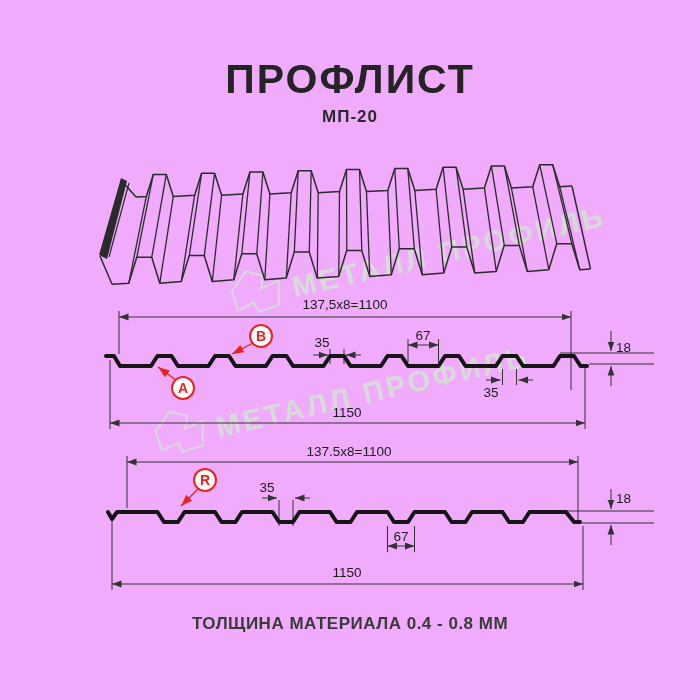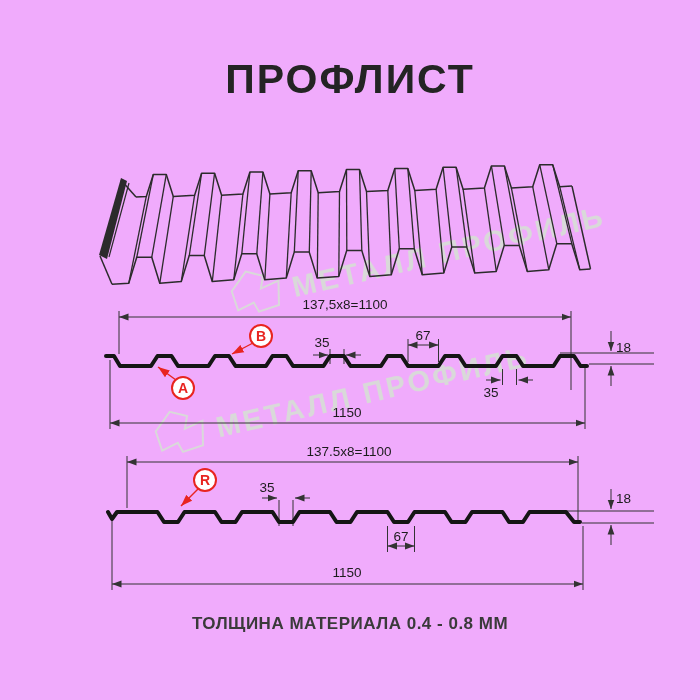--- a/index.html
+++ b/index.html
@@ -20,20 +20,21 @@
   .prof{stroke:#151515;stroke-width:4;fill:none;stroke-linejoin:round;stroke-linecap:round;}
   .red{stroke:#e8241f;stroke-width:1.4;fill:none;}
   .redc{stroke:#e8241f;stroke-width:2;fill:#fff;}
 </style>
 </head>
 <body>
 
 <div class="page">
 
   <div class="title">ПРОФЛИСТ</div>
+  <div class="subtitle">МП-20</div>
 
   <svg class="draw" width="700" height="700" viewBox="0 0 700 700">
     <defs>
       <marker id="ar" viewBox="0 0 10 8" refX="9.5" refY="4" markerWidth="10" markerHeight="8" orient="auto-start-reverse">
           <path d="M0,0.6 L9.5,4 L0,7.4 Z" fill="#333"></path>
         </marker>
       <marker id="arred" viewBox="0 0 10 8" refX="9.5" refY="4" markerWidth="9" markerHeight="7" orient="auto">
           <path d="M0,0.6 L9.5,4 L0,7.4 Z" fill="#e8241f"></path>
         </marker>
     </defs>

